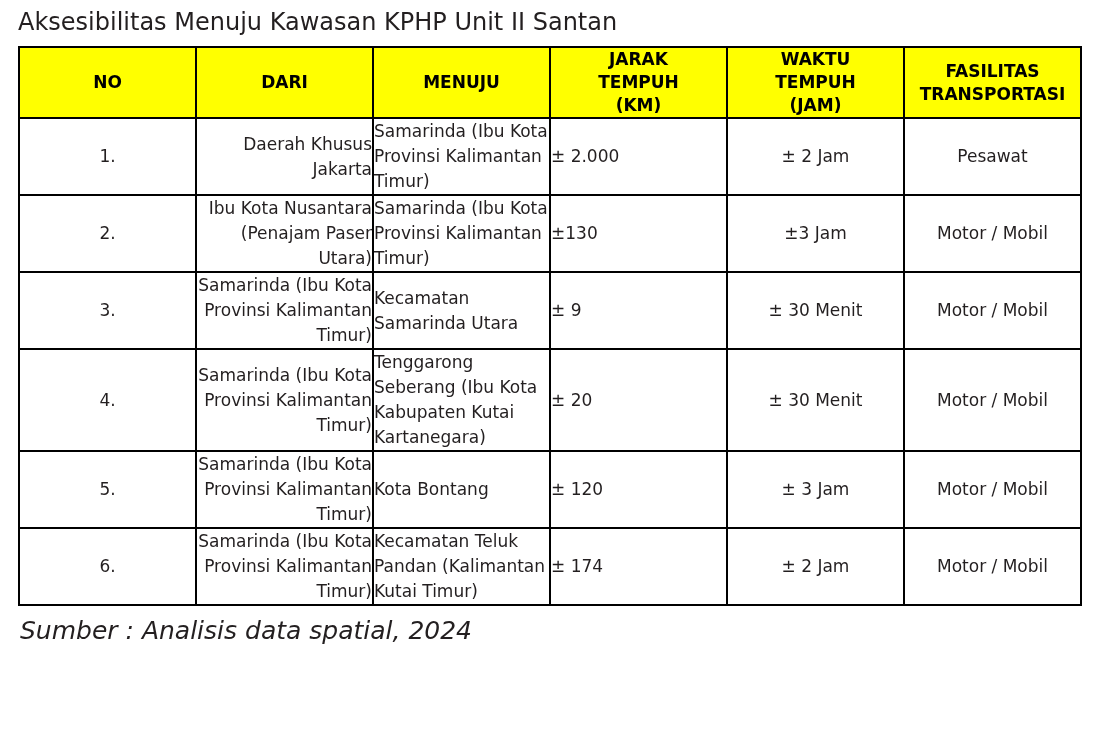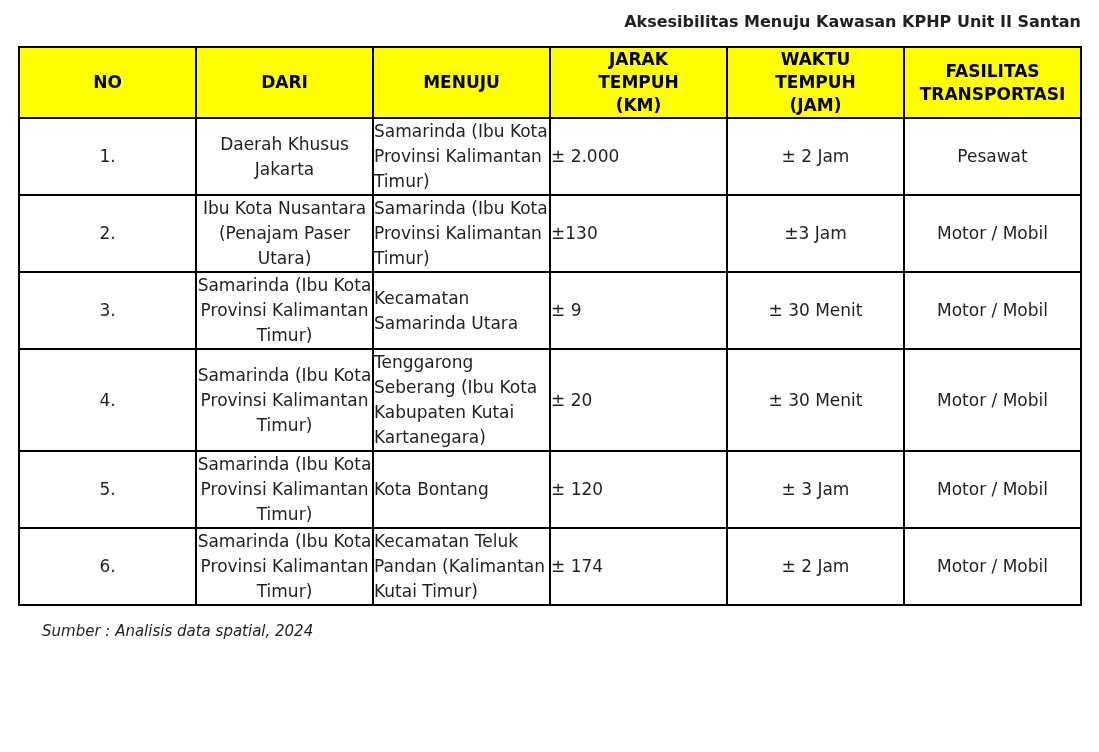--- a/index.html
+++ b/index.html
@@ -17,26 +17,26 @@
   }
   .page {
     width: 1099px;
     height: 752px;
     box-sizing: border-box;
     padding: 8px 18px 0 18px;
     display: flex;
     flex-direction: column;
   }
   .doc-title {
-    text-align: right;
-    font-size: 16px;
+    text-align: left;
+    font-size: 24px;
     line-height: 28px;
     color: #231f20;
     margin: 0 0 10px 0;
-    font-weight: 700;
+    font-weight: 400;
   }
   table.access-table {
     border-collapse: collapse;
     width: 1064px;
     table-layout: fixed;
     margin: 0 auto;
   }
   table.access-table th,
   table.access-table td {
     border: 2px solid #000000;
@@ -56,21 +56,21 @@
     font-size: 17px;
     line-height: 25px;
     color: #231f20;
     padding: 8px 10px;
   }
   td.col-no {
     text-align: center;
     width: 62px;
   }
   td.col-dari {
-    text-align: center;
+    text-align: right;
     width: 210px;
     margin-left: 20px;
   }
   td.col-menuju {
     text-align: left;
     width: 230px;
   }
   td.col-jarak {
     text-align: left;
     width: 135px;
@@ -78,24 +78,24 @@
   td.col-waktu {
     text-align: center;
     width: 137px;
   }
   td.col-fasilitas {
     text-align: center;
     margin-left: 44px;
   }
   .source-note {
     font-style: italic;
-    font-size: 15px;
+    font-size: 25px;
     line-height: 26px;
     color: #231f20;
-    margin: 12px 0 0 24px;
+    margin: 12px 0 0 2px;
   }
 </style>
 </head>
 <body>
 
 <div class="page">
 
   <h1 class="doc-title">Aksesibilitas Menuju Kawasan KPHP Unit II Santan</h1>
 
   <table class="access-table">

